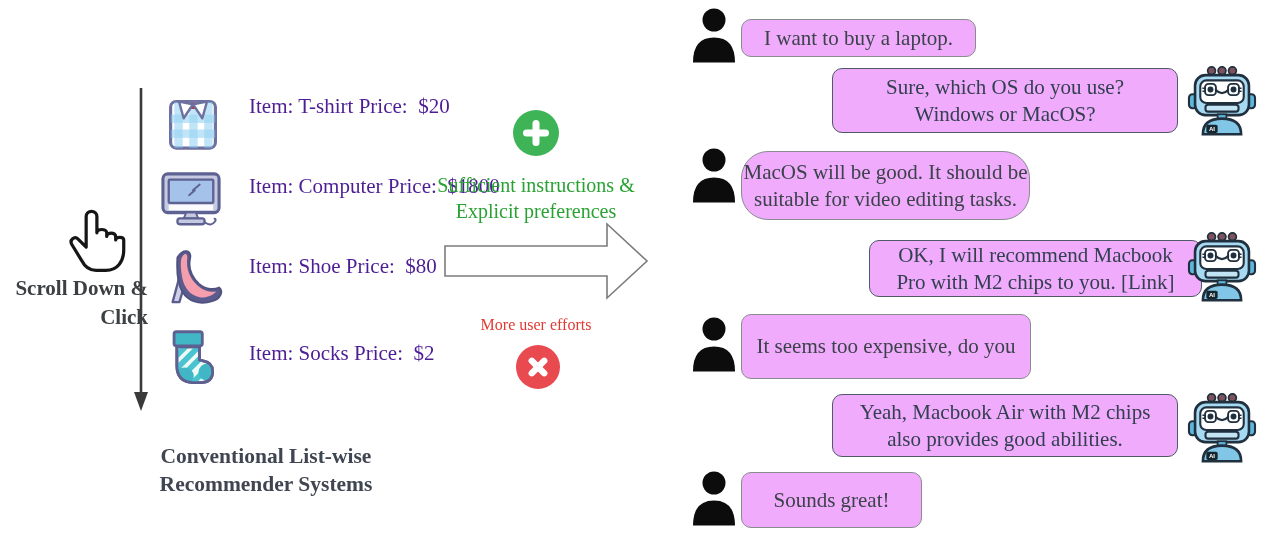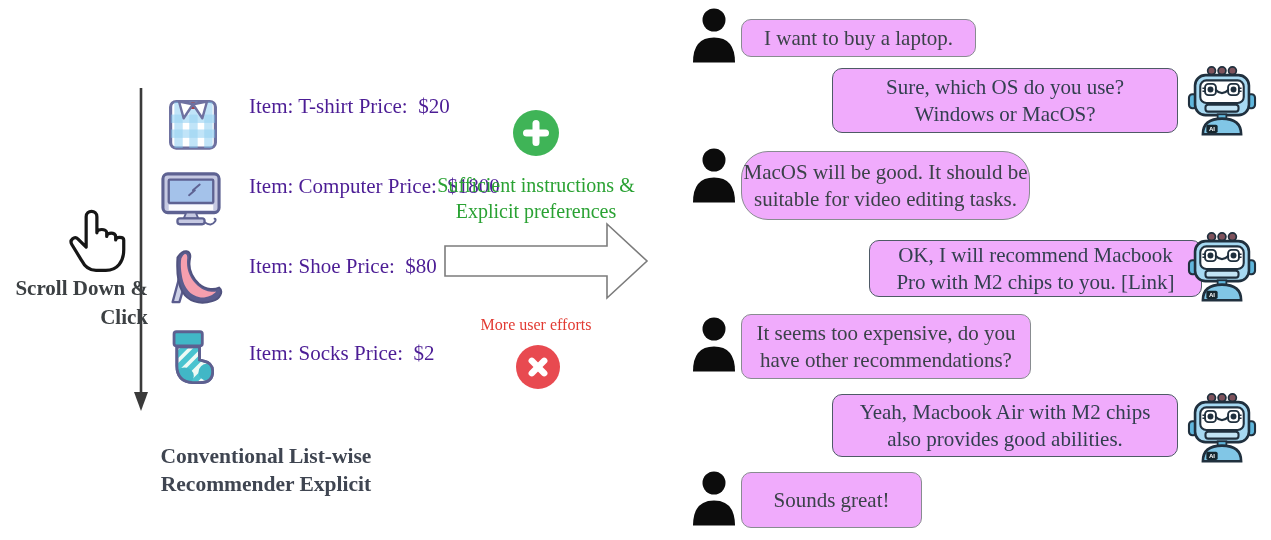--- a/index.html
+++ b/index.html
@@ -126,21 +126,21 @@
     <path d="M13 20 L13 40 Q13 57 30 58 L38 58 Q51 58 51 46 Q51 37 41 35 L37 34 L37 20 Z" fill="none" stroke="#5d6090" stroke-width="3"></path>
     <rect x="10" y="4" width="30" height="15" rx="2.5" fill="#41b7c6" stroke="#5d6090" stroke-width="3"></rect>
   </svg>
   <div class="abs item-text" style="left:249px;top:339px;">
     <span class="line">Item: Socks</span>
     <span class="line pre">Price:  $2</span>
   </div>
 
   <div class="abs caption" style="left:135px;top:442px;width:262px;">
     <span class="line">Conventional List-wise</span>
-    <span class="line">Recommender Explicit</span>
+    <span class="line">Recommender Systems</span>
   </div>
 
   <svg class="abs" style="left:512px;top:109px;" width="48" height="48" viewBox="0 0 48 48">
     <circle cx="24" cy="24" r="23" fill="#3fb457"></circle>
     <rect x="11" y="20.5" width="26" height="7" rx="3.5" fill="#ffffff"></rect>
     <rect x="20.5" y="11" width="7" height="26" rx="3.5" fill="#ffffff"></rect>
   </svg>
 
   <div class="abs pros-text" style="left:424px;top:172px;width:224px;color:#2aa233;">
     <span class="line">Sufficient instructions</span>
@@ -229,21 +229,20 @@
     <rect x="22" y="71" width="13" height="9.5" rx="2" fill="#16262e"></rect>
     <text x="28.5" y="78.6" font-size="7" font-weight="bold" fill="#ffffff" text-anchor="middle" font-family="Liberation Sans, sans-serif">AI</text>
   </svg>
 
   <svg class="abs" style="left:692px;top:317px;" width="44" height="55" viewBox="0 0 44 54">
     <circle cx="22" cy="11.5" r="11.5" fill="#0c0c0c"></circle>
     <path d="M1 54 Q1 29 22 29 Q43 29 43 54 Z" fill="#0c0c0c"></path>
   </svg>
   <div class="abs bubble user" style="left:741px;top:314px;width:290px;height:65px;">
     <span class="line">It seems too expensive, do you</span>
-    <span class="line">have other recommendations?</span>
   </div>
 
   <div class="abs bubble bot" style="left:832px;top:394px;width:346px;height:63px;">
     <span class="line">Yeah, Macbook Air with M2 chips</span>
     <span class="line">also provides good abilities.</span>
   </div>
   <svg class="abs" style="left:1186px;top:390px;" width="72" height="73" viewBox="0 0 80 84">
     <circle cx="28" cy="9" r="4.5" fill="#7d525c" stroke="#20303e" stroke-width="2"></circle>
     <circle cx="40" cy="9" r="4.5" fill="#7d525c" stroke="#20303e" stroke-width="2"></circle>
     <circle cx="52" cy="9" r="4.5" fill="#7d525c" stroke="#20303e" stroke-width="2"></circle>

